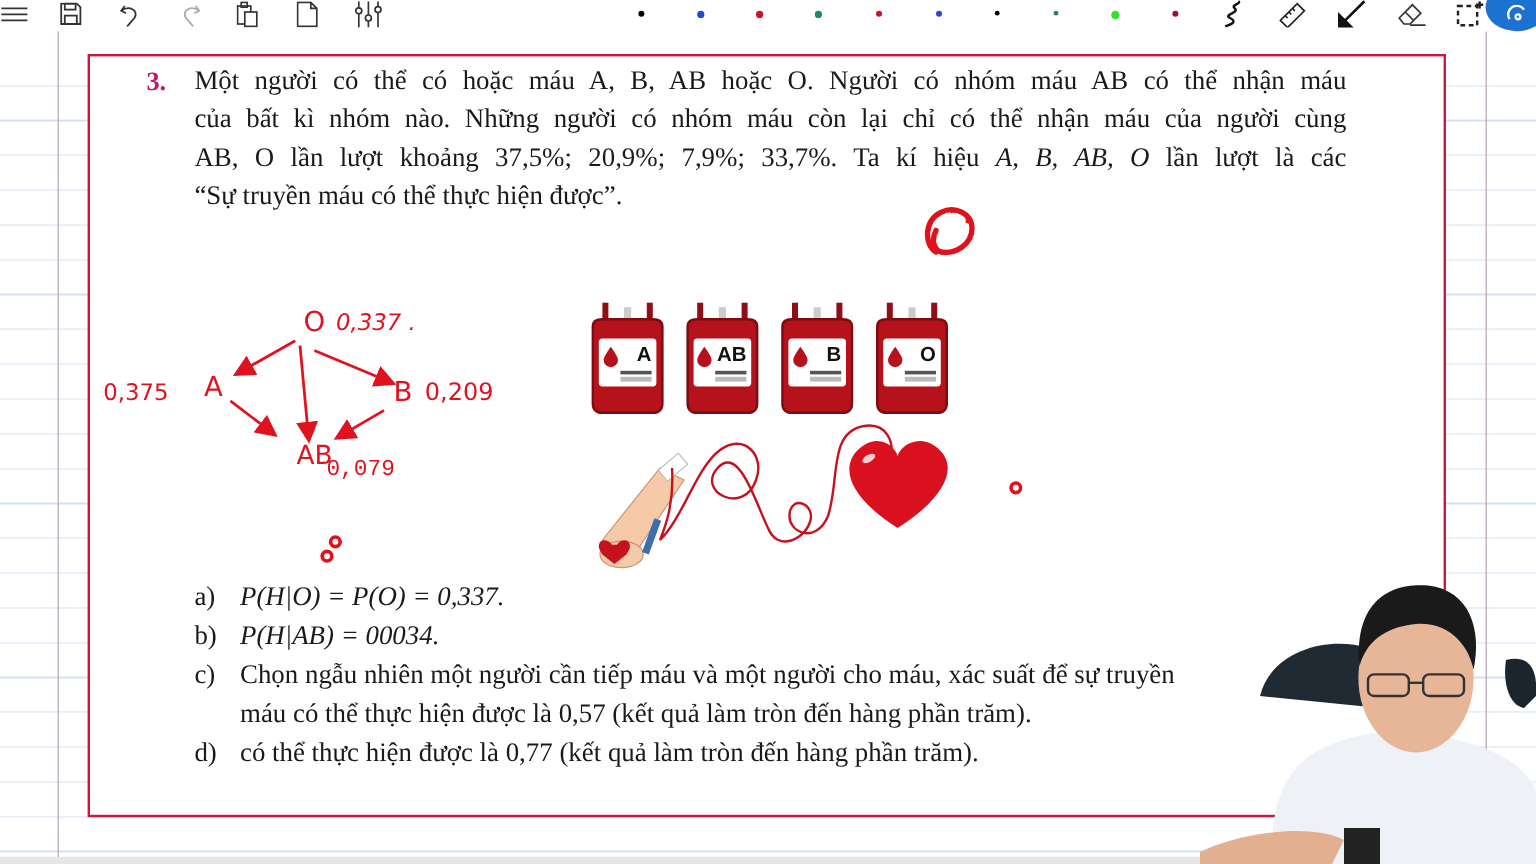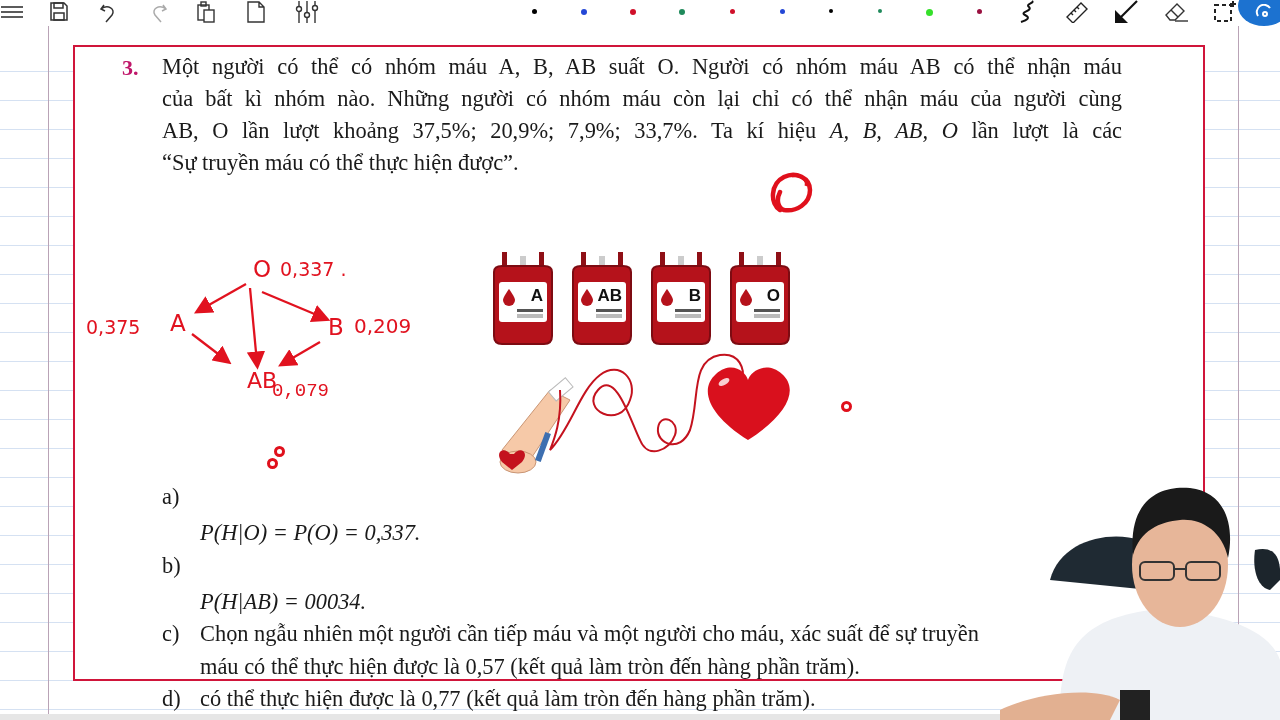--- a/index.html
+++ b/index.html
@@ -19,21 +19,21 @@
     background-position: 0 17px; }
   .margin-line { position: absolute; top: 0; width: 1px; height: 694px; background: #b9a3b6; }
   .bottom-bar { position: absolute; left: 0; top: 714px; width: 1280px; height: 6px; background: #e6e6e6; }
 
   
   .qbox { position: absolute; left: 73px; top: 45px; width: 1132px; height: 636px; border: 2px solid #d0153a; background: #ffffff; }
   .qnum { position: absolute; left: 122px; top: 55px; font-weight: bold; font-size: 22px; color: #c0176a; }
   .qtext { position: absolute; left: 162px; top: 51px; width: 960px; font-size: 22.4px; line-height: 32px; text-align: justify; text-align-last: justify; }
   .qtext .line { display: block; white-space: nowrap; text-align: justify; text-align-last: justify; }
   .qtext .line.last { text-align-last: left; }
-  .m { font-style: italic; margin-top: 36px; }
+  .m { font-style: italic; }
 
   
   .answers { position: absolute; left: 162px; top: 481px; width: 960px; font-size: 22.4px; line-height: 32.5px; }
   .ans { display: flex; }
   .ans .lbl { width: 38px; flex: none; }
   .ans .txt { flex: 1; white-space: nowrap; }
 
   
   .diagram { position: absolute; left: 80px; top: 250px; width: 360px; height: 170px; }
   .hw { position: absolute; font-family: "DejaVu Sans", sans-serif; color: #e1121f; white-space: nowrap; }
@@ -170,21 +170,21 @@
 <div class="paper">
   <div class="margin-line" style="left:48px;"></div>
   <div class="margin-line" style="left:1238px;"></div>
 </div>
 <div class="bottom-bar"></div>
 
 <div class="qbox"></div>
 <div class="qnum">3.</div>
 
 <div class="qtext">
-  <span class="line">Một người có thể có nhóm máu A, B, AB suất O. Người có nhóm máu AB có thể nhận máu</span>
+  <span class="line">Một người có thể có hoặc máu A, B, AB hoặc O. Người có nhóm máu AB có thể nhận máu</span>
   <span class="line">của bất kì nhóm nào. Những người có nhóm máu còn lại chỉ có thể nhận máu của người cùng</span>
   <span class="line"><span>AB, O lần lượt khoảng 37,5%; 20,9%; 7,9%; 33,7%. Ta kí hiệu </span><span class="m">A, B, AB, O</span><span> lần lượt là các</span></span>
   <span class="line last">“Sự truyền máu có thể thực hiện được”.</span>
 </div>
 
 <svg style="position:absolute;left:766px;top:170px;" width="52" height="46" viewBox="0 0 52 46">
   <path d="M14 40 C4 34 4 14 18 7 C30 1 44 8 44 20 C44 34 30 42 18 40 C12 38 10 30 14 22" fill="none" stroke="#e0101c" stroke-width="4.5" stroke-linecap="round"></path>
   <path d="M26 6 C34 4 42 10 40 16" fill="none" stroke="#e0101c" stroke-width="3"></path>
 </svg>
 
@@ -197,21 +197,21 @@
     </defs>
     <g stroke="#e1121f" stroke-width="2.3" fill="none" marker-end="url(#ah)">
       <line x1="166" y1="34" x2="120" y2="60"></line>
       <line x1="170" y1="38" x2="177" y2="113"></line>
       <line x1="182" y1="42" x2="244" y2="68"></line>
       <line x1="112" y1="84" x2="146" y2="110"></line>
       <line x1="240" y1="92" x2="204" y2="113"></line>
     </g>
   </svg>
   <span class="hw" style="left:173px;top:6px;font-size:23px;">O</span>
-  <span class="hw" style="left:200px;top:8px;font-size:19px;">0,337 .</span>
+  <span class="hw" style="left:200px;top:8px;font-size:19px;font-style:italic;">0,337 .</span>
   <span class="hw" style="left:90px;top:60px;font-size:23px;">A</span>
   <span class="hw" style="left:6px;top:66px;font-size:19px;">0,375</span>
   <span class="hw" style="left:248px;top:64px;font-size:23px;">B</span>
   <span class="hw" style="left:274px;top:64px;font-size:20px;">0,209</span>
   <span class="hw" style="left:167px;top:118px;font-size:22px;">AB</span>
   <span class="hw" style="left:192px;top:130px;font-size:19px;font-family:Liberation Mono, monospace;">0,079</span>
 </div>
 
 <div class="red-circle" style="left:267px;top:458px;width:11px;height:11px;"></div>
 <div class="red-circle" style="left:274px;top:446px;width:11px;height:11px;"></div>

